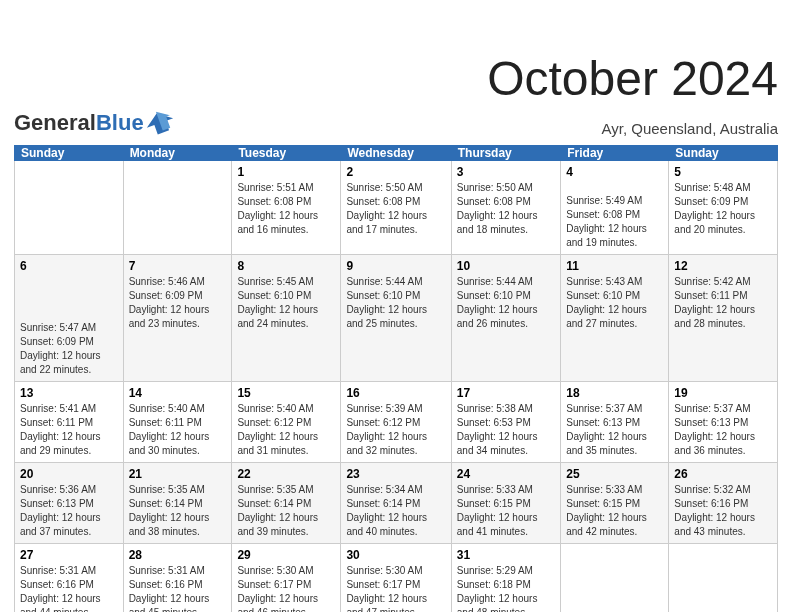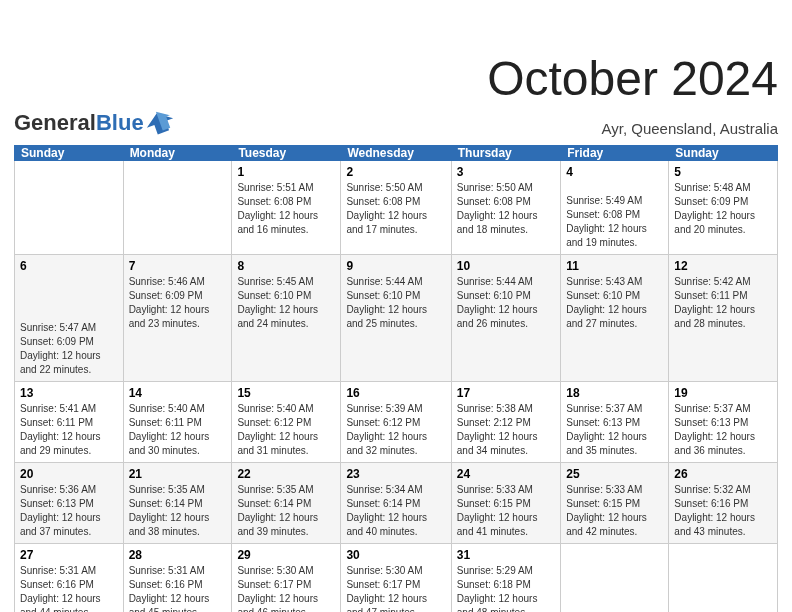--- a/index.html
+++ b/index.html
@@ -239,21 +239,21 @@
           </td>
           <td>
             <span class="day-num">16</span>
             <div class="day-info" style="white-space: pre-line;">Sunrise: 5:39 AM
 Sunset: 6:12 PM
 Daylight: 12 hours and 32 minutes.</div>
           </td>
           <td>
             <span class="day-num">17</span>
             <div class="day-info" style="white-space: pre-line;">Sunrise: 5:38 AM
-Sunset: 2:12 PM
+Sunset: 6:53 PM
 Daylight: 12 hours and 34 minutes.</div>
           </td>
           <td>
             <span class="day-num">18</span>
             <div class="day-info" style="white-space: pre-line;">Sunrise: 5:37 AM
 Sunset: 6:13 PM
 Daylight: 12 hours and 35 minutes.</div>
           </td>
           <td>
             <span class="day-num">19</span>

